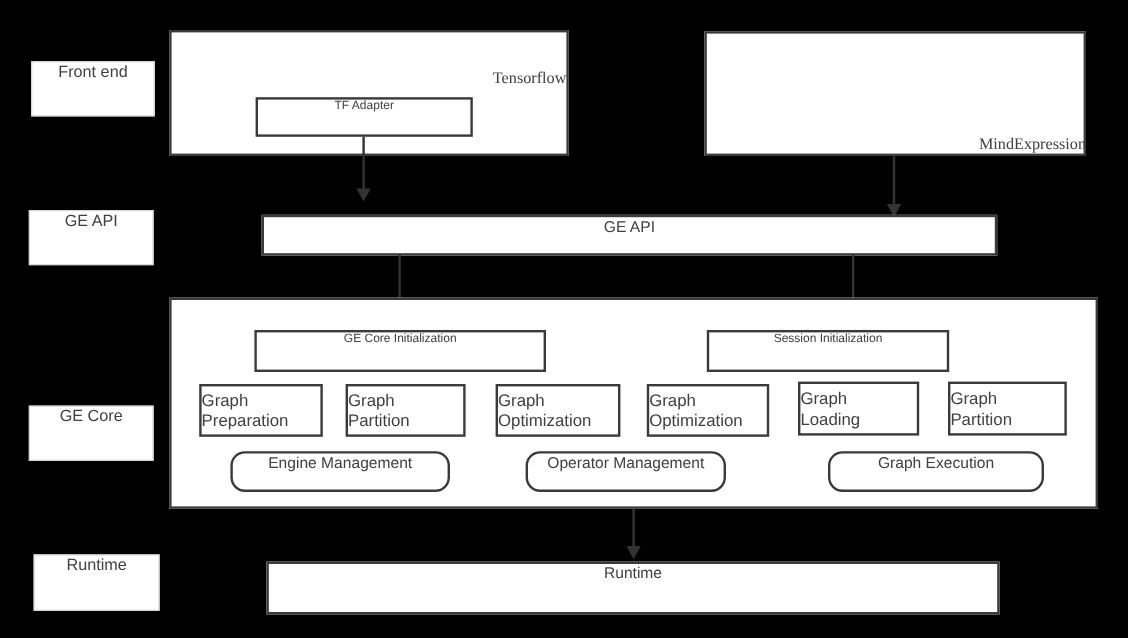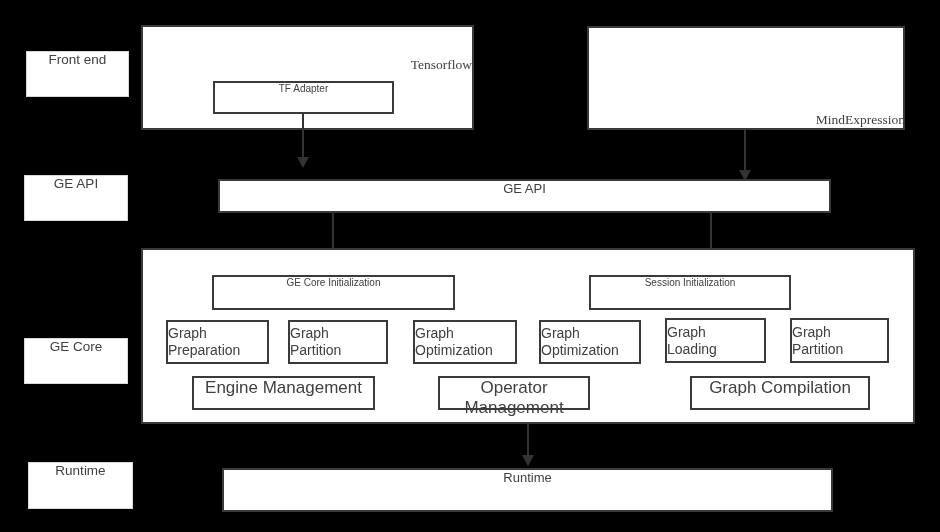--- a/index.html
+++ b/index.html
@@ -47,21 +47,21 @@
     text-align: right;
     color: #404040;
     font-size: 13.5px;
     font-family: Liberation Serif, serif;
   }
   .bar-label {
     font-size: 13px;
   }
   .init-box { font-size: 10px; }
   .leaf-box { font-size: 14px; }
-  .mgmt-box { font-size: 17px; }
+  .mgmt-box { font-size: 13px; border-radius: 12px; }
 
   
   .arrow-line {
     position: absolute;
     background: #333333;
     width: 2px;
   }
   .arrow-head {
     position: absolute;
     width: 0;
@@ -155,26 +155,26 @@
 
   <div class="box leaf-box" style="left:790px; top:318px; width:99px; height:45px; flex-direction:column;">
     <span>Graph</span>
     <span>Partition</span>
   </div>
 
   <div class="box mgmt-box" style="left:192px; top:376px; width:183px; height:34px;">
     <span>Engine Management</span>
   </div>
 
-  <div class="box mgmt-box" style="left:438px; top:376px; width:152px; height:34px;">
+  <div class="box mgmt-box" style="left:438px; top:376px; width:167px; height:34px;">
     <span>Operator Management</span>
   </div>
 
   <div class="box mgmt-box" style="left:690px; top:376px; width:180px; height:34px;">
-    <span>Graph Compilation</span>
+    <span>Graph Execution</span>
   </div>
 
   <div class="arrow-line" style="left:527px; top:424px; height:33px;"></div>
   <div class="arrow-head" style="left:522px; top:455px;"></div>
 
   <div class="box bar-label" style="left:222px; top:468px; width:611px; height:44px;">
     <span>Runtime</span>
   </div>
 
 </div>

